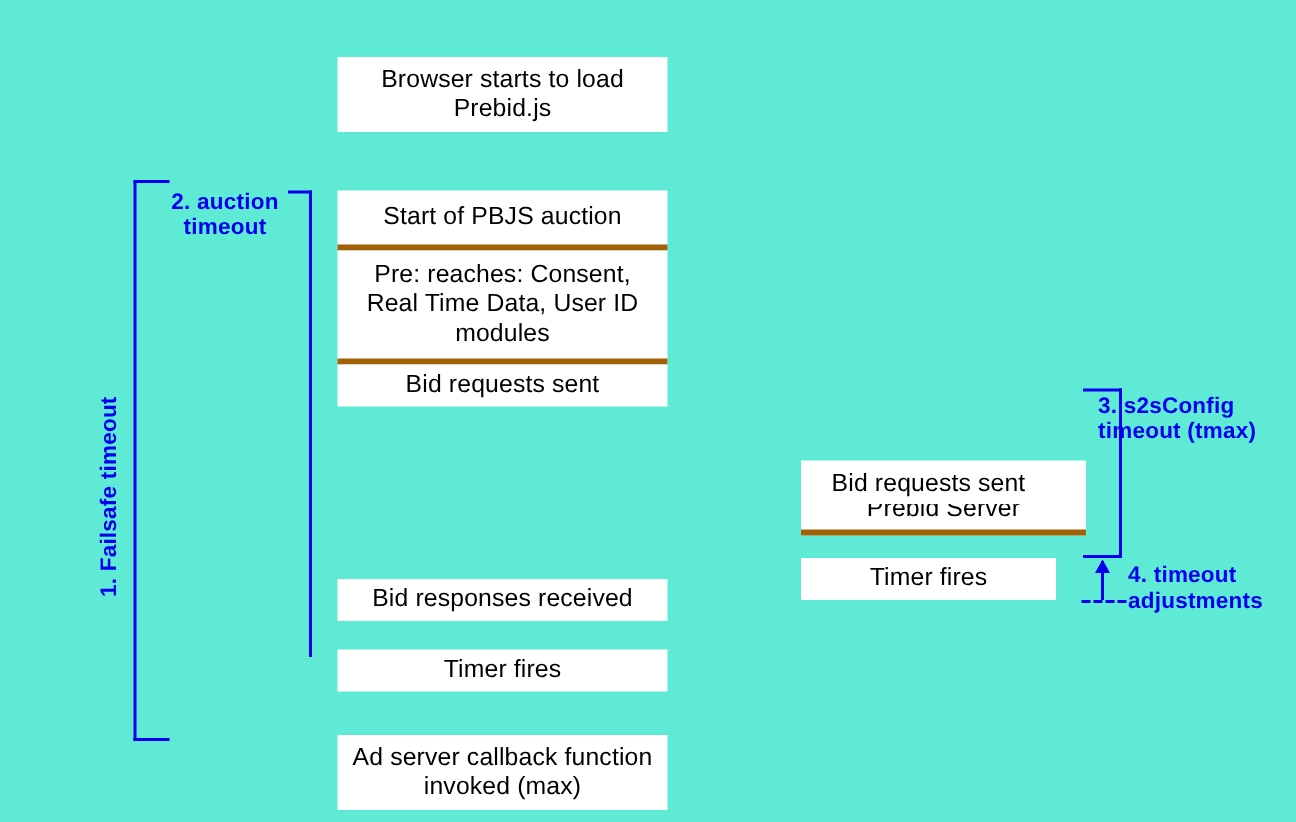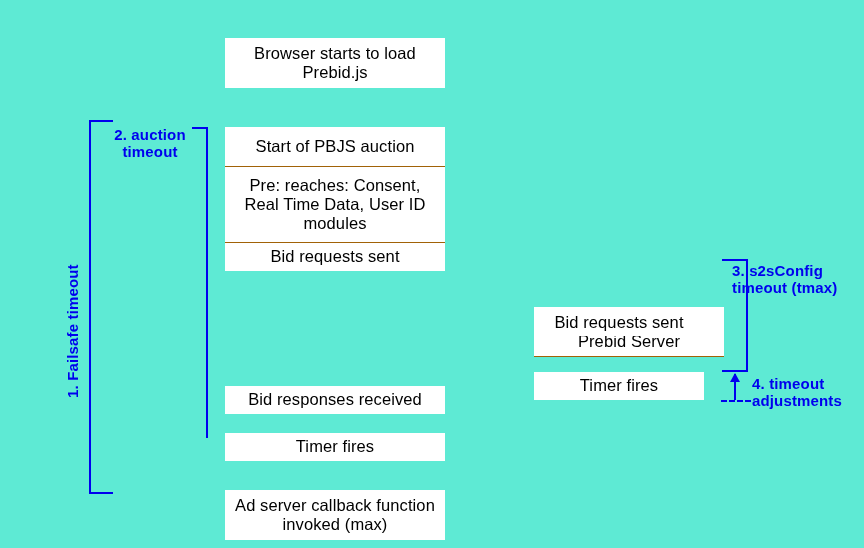--- a/index.html
+++ b/index.html
@@ -22,21 +22,21 @@
     box-sizing: border-box;
     display: flex;
     align-items: center;
     justify-content: center;
     text-align: center;
     font-size: 16.5px;
     line-height: 1.16;
     letter-spacing: 0.1px;
     padding: 0 6px;
   }
-  .box.stacked-top  { border-bottom: 1px solid #a16207; }
+  .box.stacked-top  { border-bottom: 4px solid #a16207; }
   .lbl {
     position: absolute;
     color: #0000ee;
     font-weight: bold;
     font-size: 15px;
     line-height: 1.15;
     letter-spacing: 0.15px;
     white-space: pre-line;
   }
   .lbl.center { text-align: center; }

